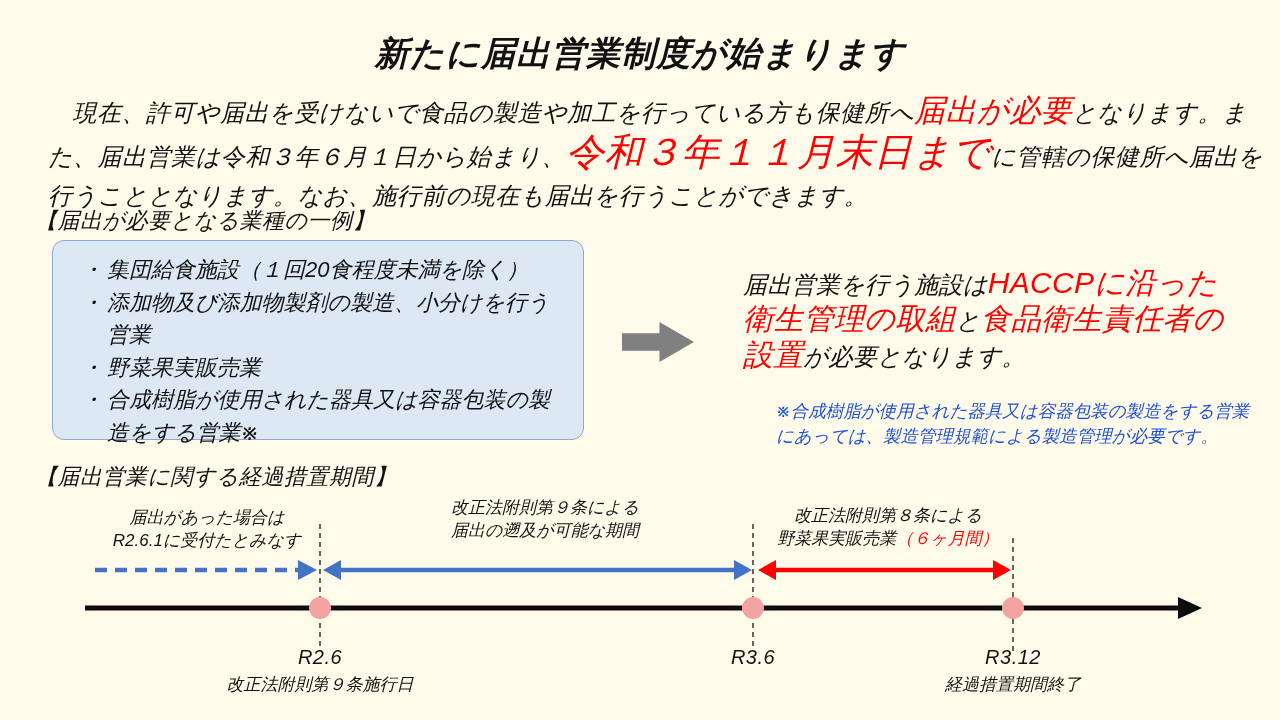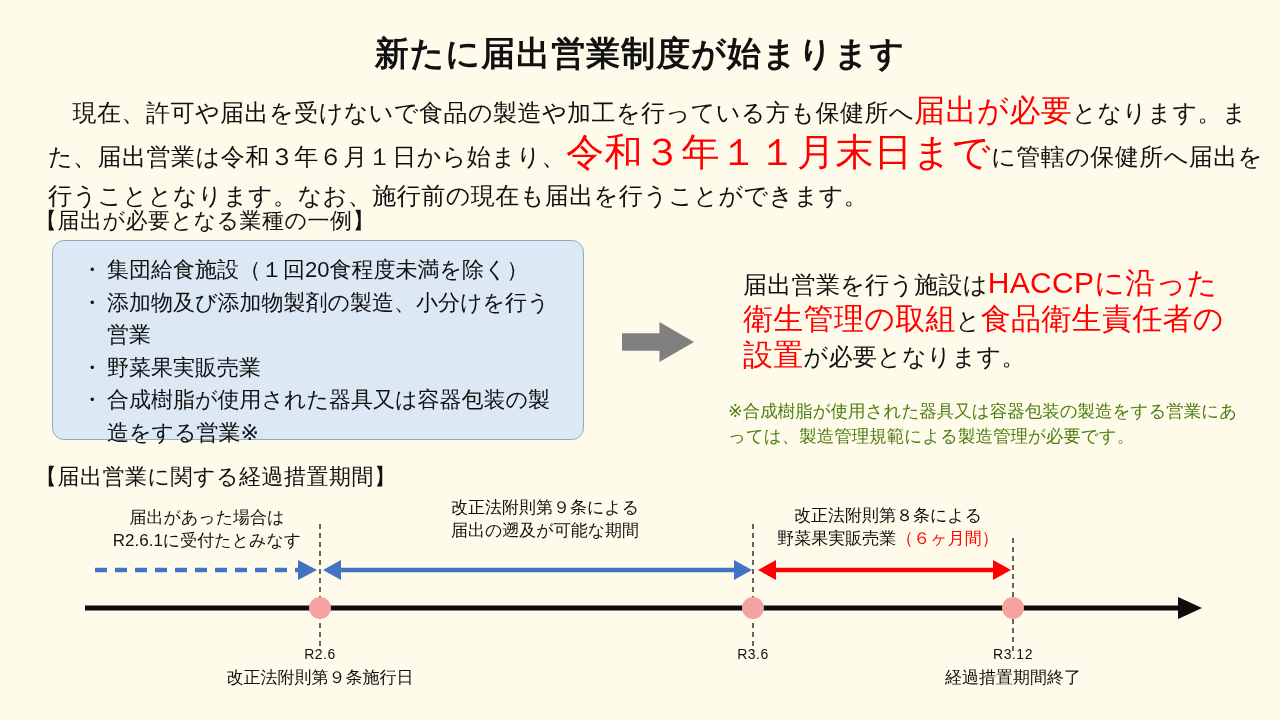--- a/index.html
+++ b/index.html
@@ -2,21 +2,21 @@
 <html lang="ja"><head>
 <meta charset="utf-8">
 <style>
   html,body{margin:0;padding:0;}
   body{
     width:1280px;height:720px;overflow:hidden;
     background:#FFFBEA;
     font-family:"Liberation Sans","DejaVu Sans",sans-serif;
     color:#111;
   }
-  .page{position:relative;width:1280px;height:509px;}
+  .page{position:relative;width:1280px;height:509px;font-style:italic;}
 
   .title{
     position:absolute;top:8px;left:0;width:1280px;
     text-align:center;font-size:34px;font-weight:600;letter-spacing:1px;
   }
 
   .intro{
     position:absolute;top:70px;left:32px;width:1218px;
     font-size:24px;line-height:1.62;letter-spacing:.5px;margin-left:16px;
   }
@@ -41,38 +41,38 @@
 
   .gray-arrow{
     position:absolute;top:322px;left:622px;width:72px;height:40px;
     background:#808080;
     clip-path:polygon(0 28%,52% 28%,52% 0,100% 50%,52% 100%,52% 72%,0 72%);
   }
 
   .right-block{position:absolute;top:252px;left:728px;width:522px;}
   .haccp-main{font-size:24px;line-height:1.5;letter-spacing:.3px;}
   .haccp-main .em{font-size:30px;line-height:1;}
-  .footnote{margin-top:24px;font-size:17.5px;line-height:1.42;color:#4d7c0f;}
+  .footnote{margin-top:24px;font-size:17.5px;line-height:1.42;color:#1d4ed8;margin-left:48px;}
 
   .timeline{position:absolute;top:496px;left:0;width:1280px;height:224px;}
   .timeline svg{position:absolute;top:0;left:0;}
   .guide{stroke:#333;stroke-width:1.5;stroke-dasharray:5 4;fill:none;}
 
   .span-label{
     position:absolute;width:280px;text-align:center;
     font-size:17px;line-height:1.38;
   }
   .span-label.s1{top:10px;left:67px;}
   .span-label.s2{top:0;left:405px;}
   .span-label.s3{top:8px;left:748px;}
 
   .milestone{
     position:absolute;width:280px;text-align:center;top:150px;
   }
-  .milestone .date{font-size:14px;letter-spacing:.5px;}
+  .milestone .date{font-size:20px;letter-spacing:.5px;}
   .milestone .mlabel{font-size:17px;margin-top:4px;}
   .milestone.m1{left:180px;}
   .milestone.m2{left:613px;}
   .milestone.m3{left:873px;}
 </style>
 </head>
 <body>
 
 <div class="page">
 

